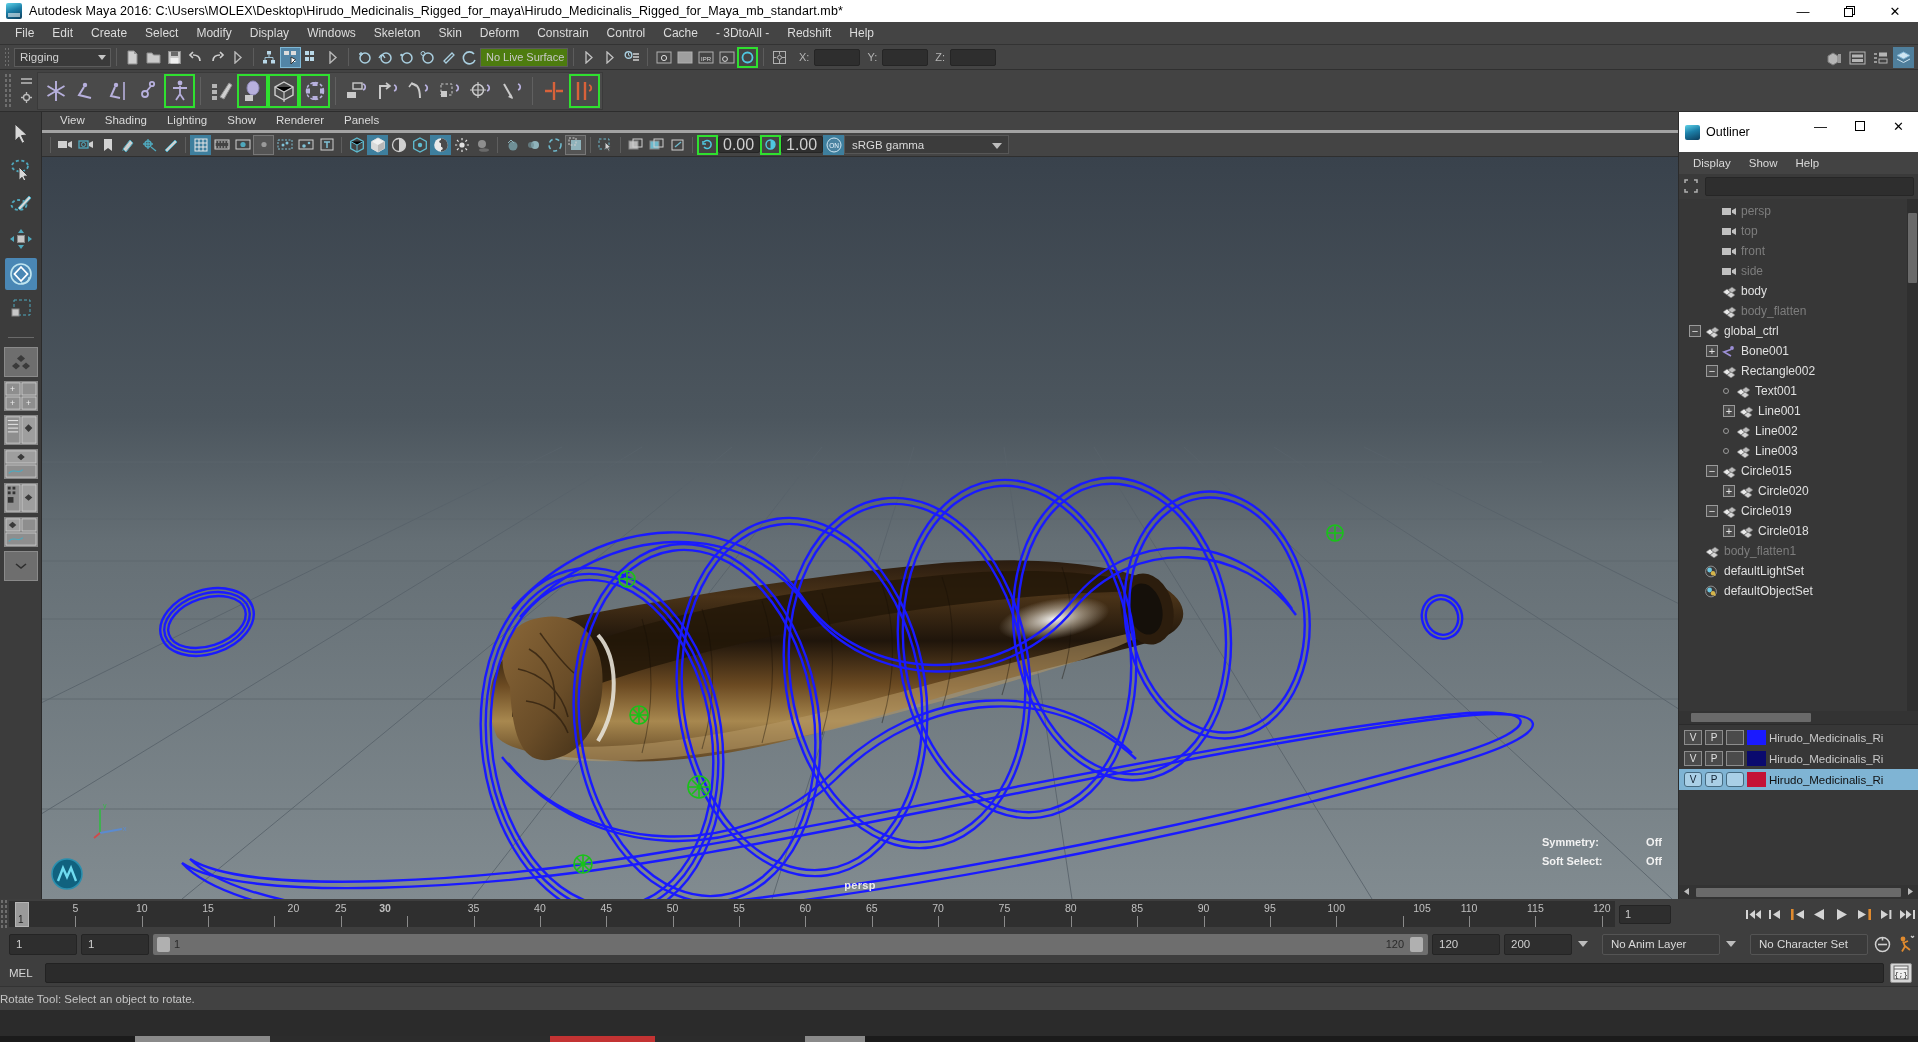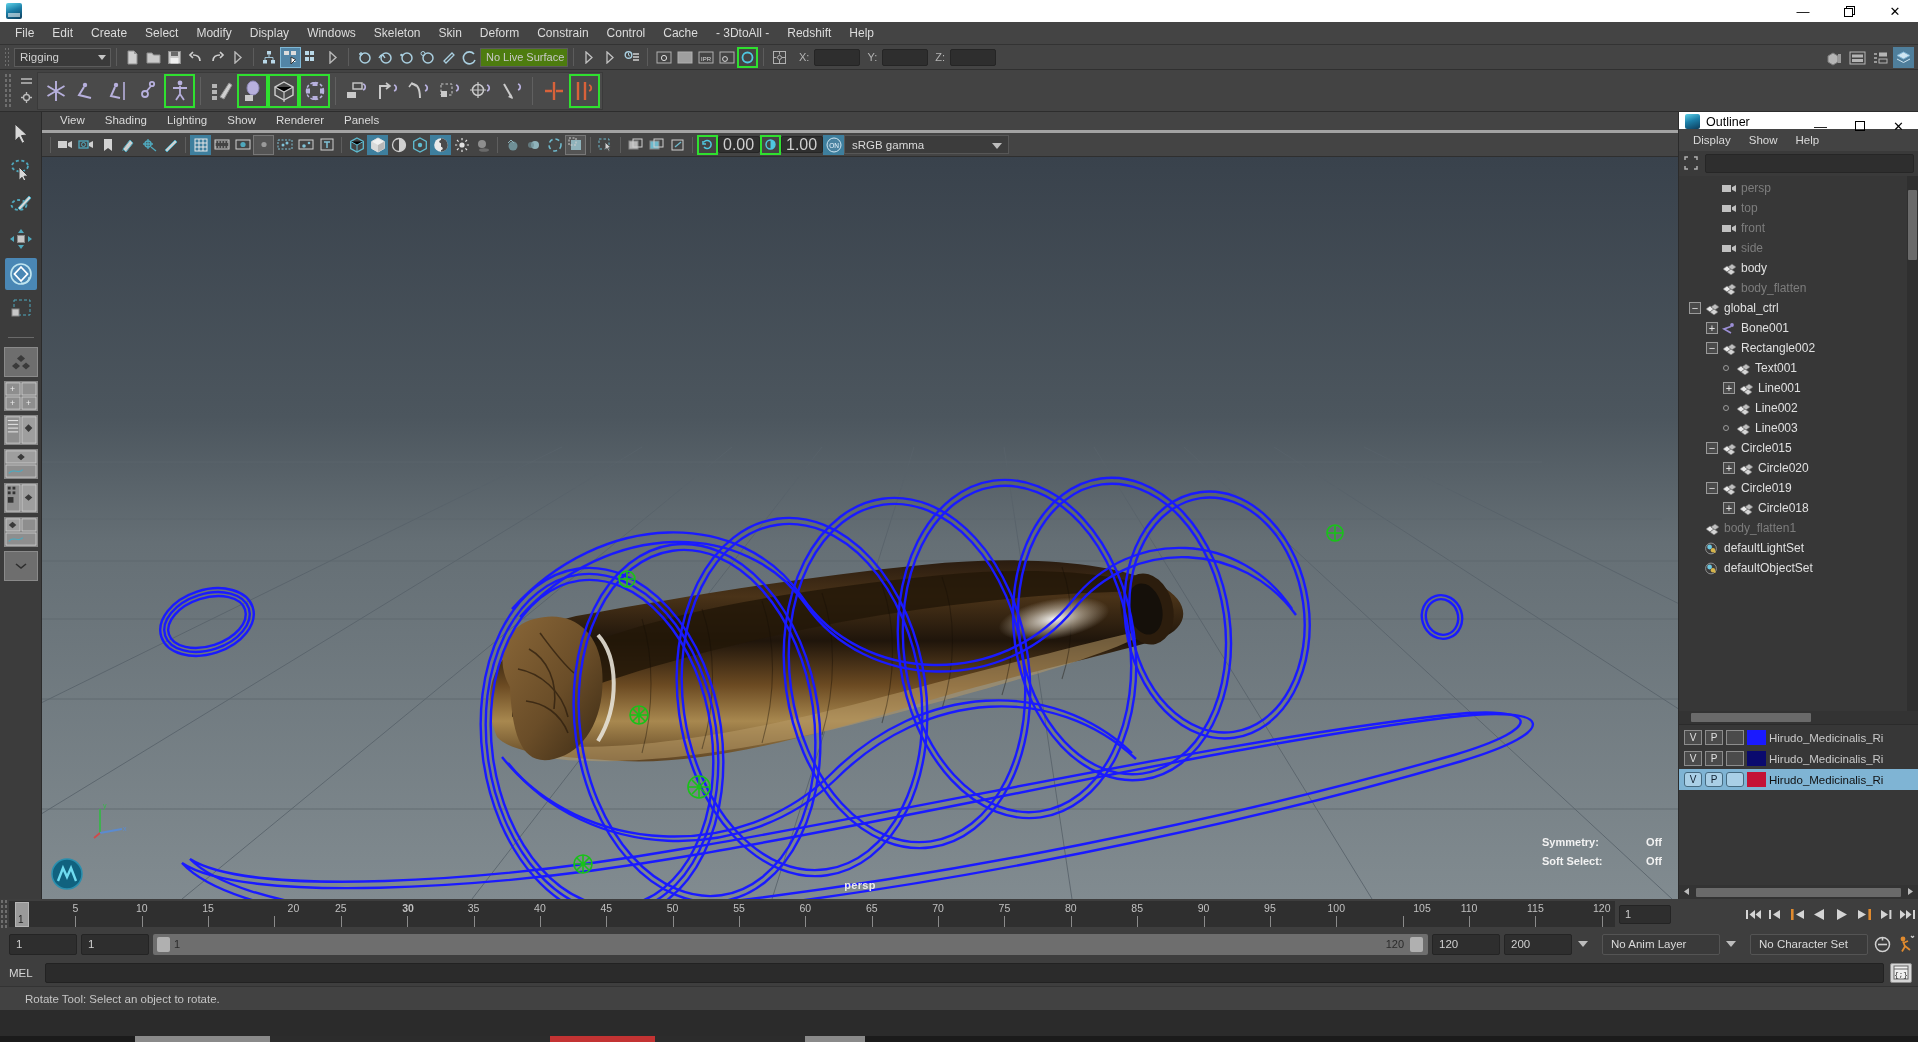--- a/index.html
+++ b/index.html
@@ -123,21 +123,21 @@
     font-size:11px;color:#e8e8e8;font-weight:bold;letter-spacing:.3px;}
   .hud-right{ position:absolute;right:16px;bottom:28px;font-size:11px;color:#f2f2f2;
     font-weight:bold;text-align:left;line-height:19px;}
   .hud-right .row{ display:flex;justify-content:space-between;width:120px;}
   .axis-gizmo{ position:absolute;left:50px;bottom:60px;width:40px;height:40px;}
   .vp-logo{ position:absolute;left:8px;bottom:8px;width:34px;height:34px;}
 
   
   .outliner{ width:240px;background:#3a3a3a;display:flex;flex-direction:column;
     border-left:1px solid #2b2b2b;flex:none;}
-  .ol-title{ height:17px;background:#ffffff;display:flex;align-items:flex-end;
+  .ol-title{ height:40px;background:#ffffff;display:flex;align-items:center;
     color:#000;position:relative;}
   .ol-title .oi{ width:15px;height:15px;margin:0 6px 0 6px;flex:none;
     background:linear-gradient(160deg,#5fd2e8 0%,#1c7fa8 45%,#0d3d5c 100%);border-radius:2px;}
   .ol-title .ot{ font-size:12.5px; }
   .ol-wbtns{ position:absolute;right:0;top:0;display:flex;height:28px;}
   .ol-wbtn{ width:39px;height:28px;display:flex;align-items:center;justify-content:center;font-size:13px;}
   .ol-menu{ height:22px;background:#434343;display:flex;align-items:center;padding-left:5px;}
   .ol-menu .om{ padding:2px 9px;font-size:11.5px;color:#dadada;}
   .ol-search{ height:25px;background:#3a3a3a;display:flex;align-items:center;padding:0 4px;gap:4px;}
   .ol-search .sicon{ width:18px;height:18px;flex:none;}
@@ -202,37 +202,38 @@
 
   
   .cmdrow{ height:27px;background:#3e3e3e;display:flex;align-items:center;gap:6px;padding-left:9px;}
   .mel-lab{ font-size:11.5px;color:#d4d4d4;width:30px;flex:none;}
   .cmdfield{ flex:1;height:20px;background:#2b2b2b;border:1px solid #222;border-radius:2px;}
   .cmd-btn{ width:22px;height:20px;flex:none;margin-right:6px;
     background:#d6d6d6;border:1px solid #8d8d8d;display:flex;align-items:center;justify-content:center;
     font-size:10px;color:#222;border-radius:2px;}
 
   
-  .helprow{ height:24px;background:#424242;display:flex;align-items:center;padding-left:25px;
+  .helprow{ height:24px;background:#424242;display:flex;align-items:center;padding-left:0;
     border-top:1px solid #333;}
   .helprow .txt{ font-size:11.5px;color:#c5c5c5;}
 
   
   .taskstrip{ position:absolute;left:0;right:0;bottom:0;height:6px;background:#1b1b1b;display:flex;}
   .ts-a{ width:135px;background:#8a8a8a;margin-left:135px;}
   .ts-b{ width:280px;background:#2c2c2c;}
   .ts-c{ width:105px;background:#c33333;}
   .ts-d{ width:150px;background:#2c2c2c;}
   .ts-e{ width:60px;background:#8a8a8a;}
 </style>
 </head>
 <body>
 
 <div class="titlebar">
   <div class="tb-icon"></div>
+  <div class="tb-title">Autodesk Maya 2016: C:\Users\MOLEX\Desktop\Hirudo_Medicinalis_Rigged_for_maya\Hirudo_Medicinalis_Rigged_for_Maya_mb_standart.mb*</div>
   <div class="win-btns">
     <div class="win-btn">—</div>
     <div class="win-btn">
       <svg width="11" height="11" viewBox="0 0 11 11">
           <rect x="2.5" y="0.5" width="8" height="8" fill="none" stroke="#000"></rect>
           <rect x="0.5" y="2.5" width="8" height="8" fill="#fff" stroke="#000"></rect>
         </svg>
     </div>
     <div class="win-btn close">✕</div>
   </div>
@@ -1424,21 +1425,21 @@
       <div class="ticklab" style="left: 66.3636px;">5</div>
       <div class="tick" style="left: 132.727px;"></div>
       <div class="ticklab" style="left: 132.727px;">10</div>
       <div class="tick" style="left: 199.091px;"></div>
       <div class="ticklab" style="left: 199.091px;">15</div>
       <div class="tick" style="left: 265.455px;"></div>
       <div class="ticklab" style="left: 265.455px; margin-left: 19px;">20</div>
       <div class="tick" style="left: 331.818px;"></div>
       <div class="ticklab" style="left: 331.818px;">25</div>
       <div class="tick" style="left: 398.182px;"></div>
-      <div class="ticklab" style="left: 399px; font-weight: bold;">30</div>
+      <div class="ticklab" style="left: 376px; font-weight: bold;">30</div>
       <div class="tick" style="left: 464.545px;"></div>
       <div class="ticklab" style="left: 464.545px;">35</div>
       <div class="tick" style="left: 530.909px;"></div>
       <div class="ticklab" style="left: 530.909px;">40</div>
       <div class="tick" style="left: 597.273px;"></div>
       <div class="ticklab" style="left: 597.273px;">45</div>
       <div class="tick" style="left: 663.636px;"></div>
       <div class="ticklab" style="left: 663.636px;">50</div>
       <div class="tick" style="left: 730px;"></div>
       <div class="ticklab" style="left: 730px;">55</div>

